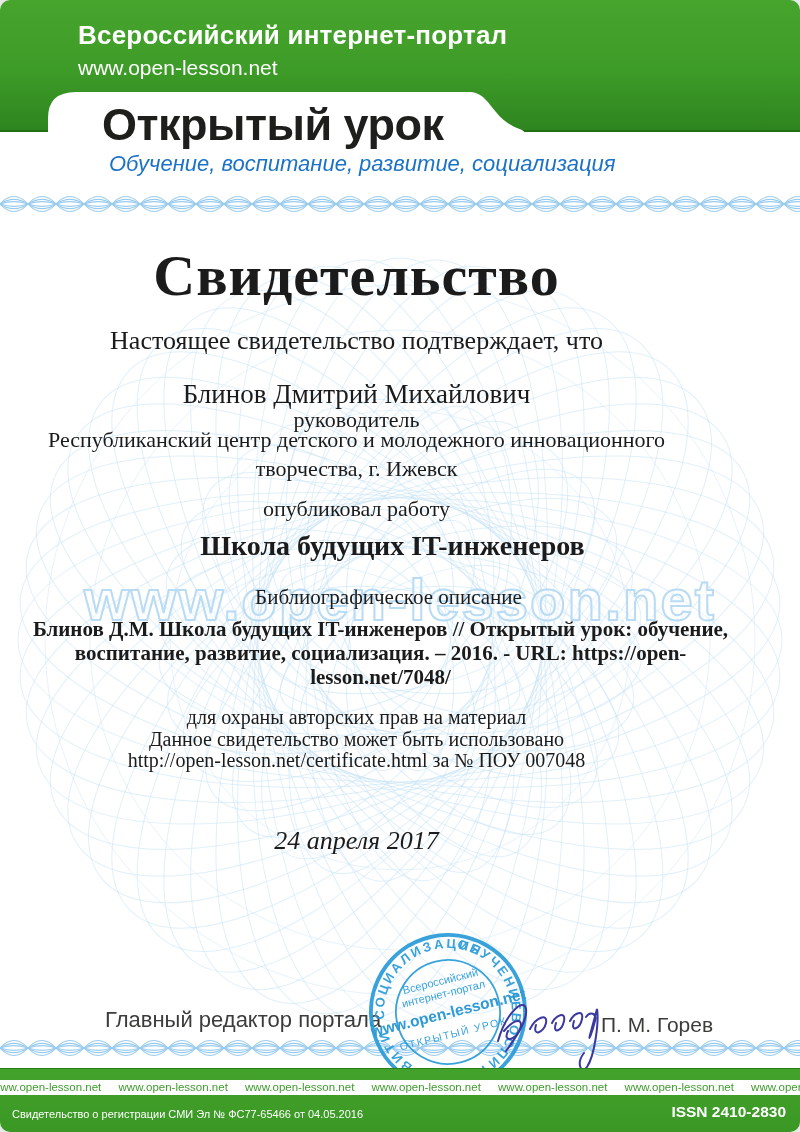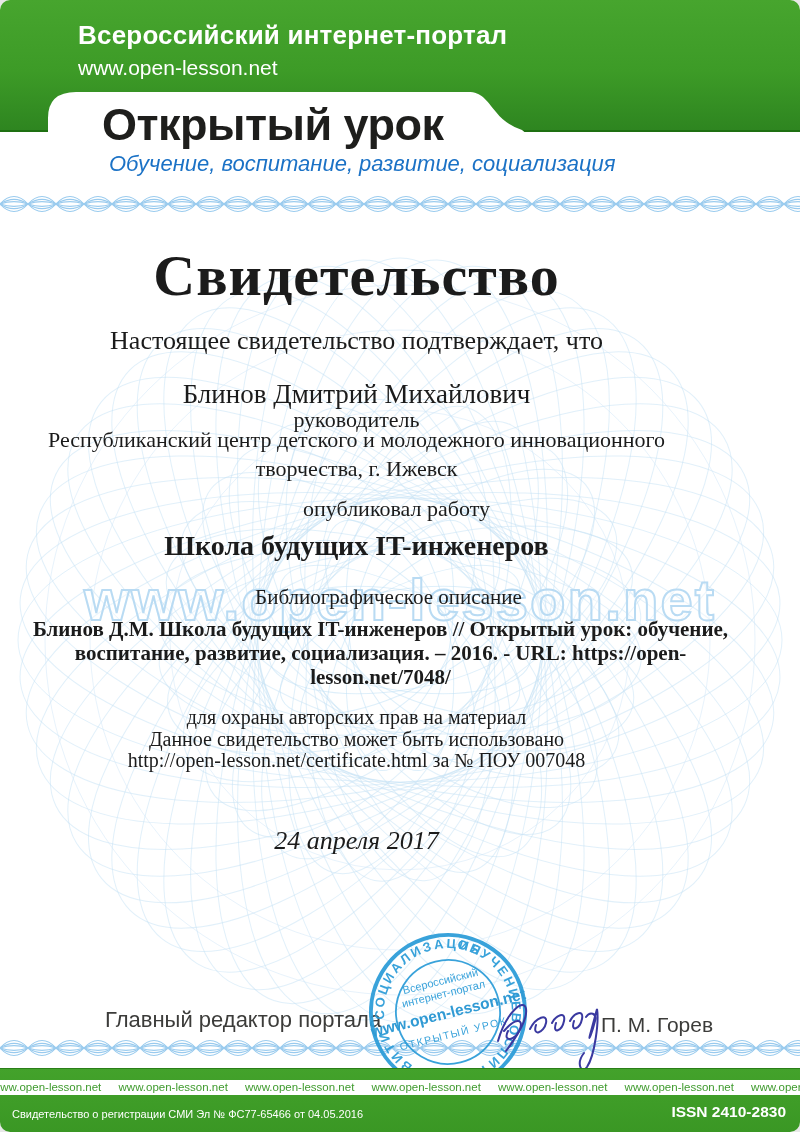--- a/index.html
+++ b/index.html
@@ -25,22 +25,22 @@
   .watermark{position:absolute;left:0;top:566px;width:800px;text-align:center;
              font-family:"Liberation Sans",sans-serif;font-weight:bold;font-size:58px;letter-spacing:2px;
              color:rgba(255,255,255,.38);-webkit-text-stroke:2px #b9dbf3;}
   
   .c{position:absolute;left:0;width:713px;text-align:center;}
   .cert-title{top:242px;font-size:58px;font-weight:bold;letter-spacing:1px;}
   .intro{top:326px;font-size:26px;}
   .name{top:371px;font-size:27px;font-weight:normal;margin-top:8px;}
   .role{top:407px;font-size:22px;}
   .org{top:425px;font-size:22px;line-height:29px;}
-  .action{top:496px;font-size:22px;padding-left:40px;}
-  .work{top:530px;font-size:28px;font-weight:bold;}
+  .action{top:496px;font-size:22px;}
+  .work{top:530px;font-size:28px;font-weight:bold;margin-left:36px;}
   .bibl{top:585px;font-size:21px;padding-left:32px;}
   .cite{top:617px;font-size:21px;font-weight:bold;line-height:24px;margin-left:24px;}
   .usage{top:707px;font-size:20px;line-height:21.5px;}
   .date{top:818px;font-size:26px;font-style:italic;margin-top:8px;}
   
   .sig-label{position:absolute;left:105px;top:1007px;font-family:"Liberation Sans",sans-serif;
              font-size:22px;color:#3c3c3a;}
   .sig-name{position:absolute;left:601px;top:1013px;font-family:"Liberation Sans",sans-serif;
             font-size:21px;color:#3c3c3a;}
   .stamp{position:absolute;left:363px;top:927px;opacity:.93;}

